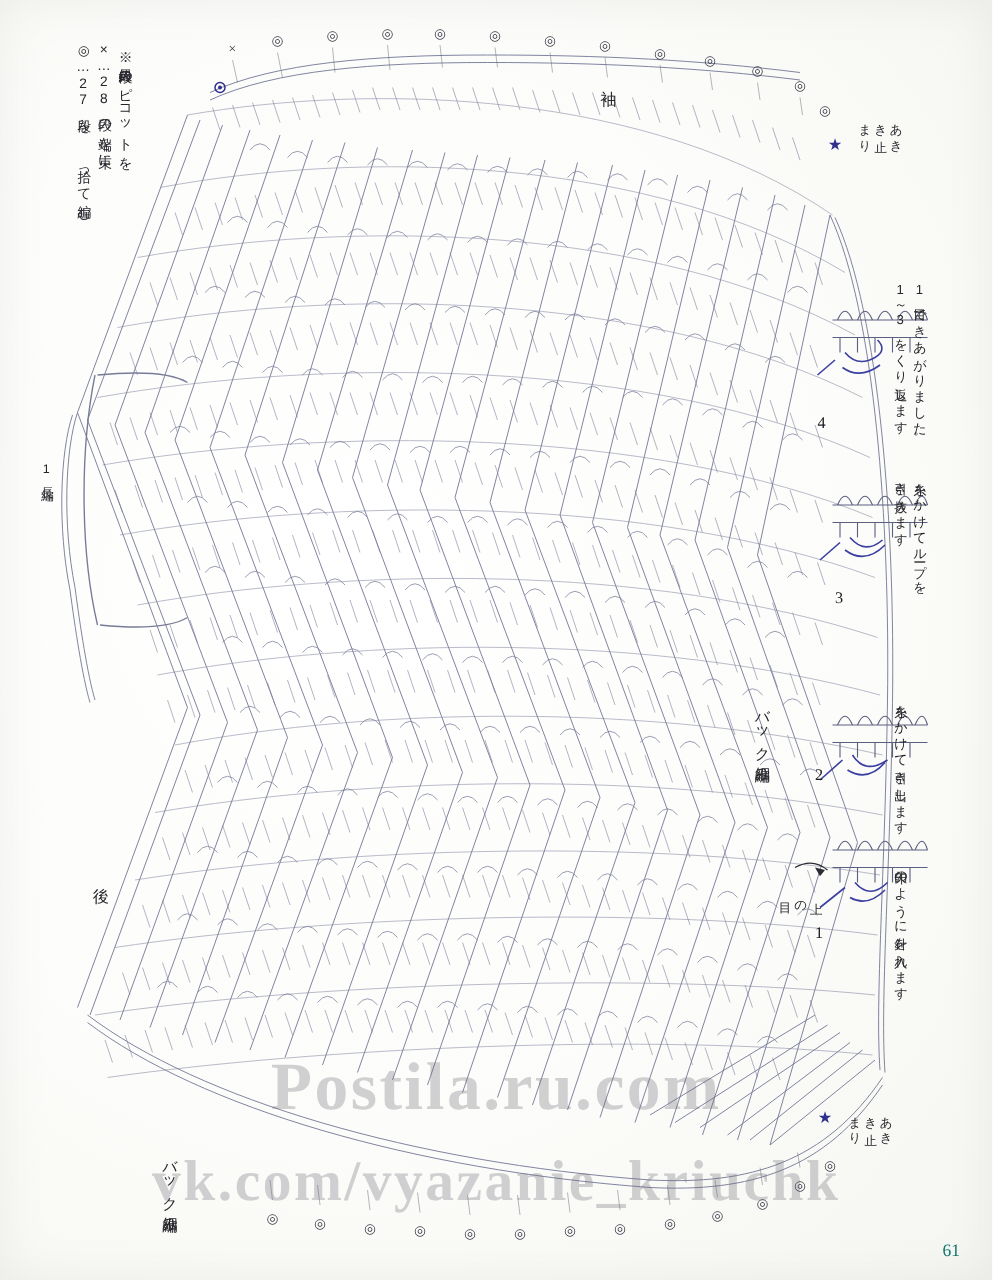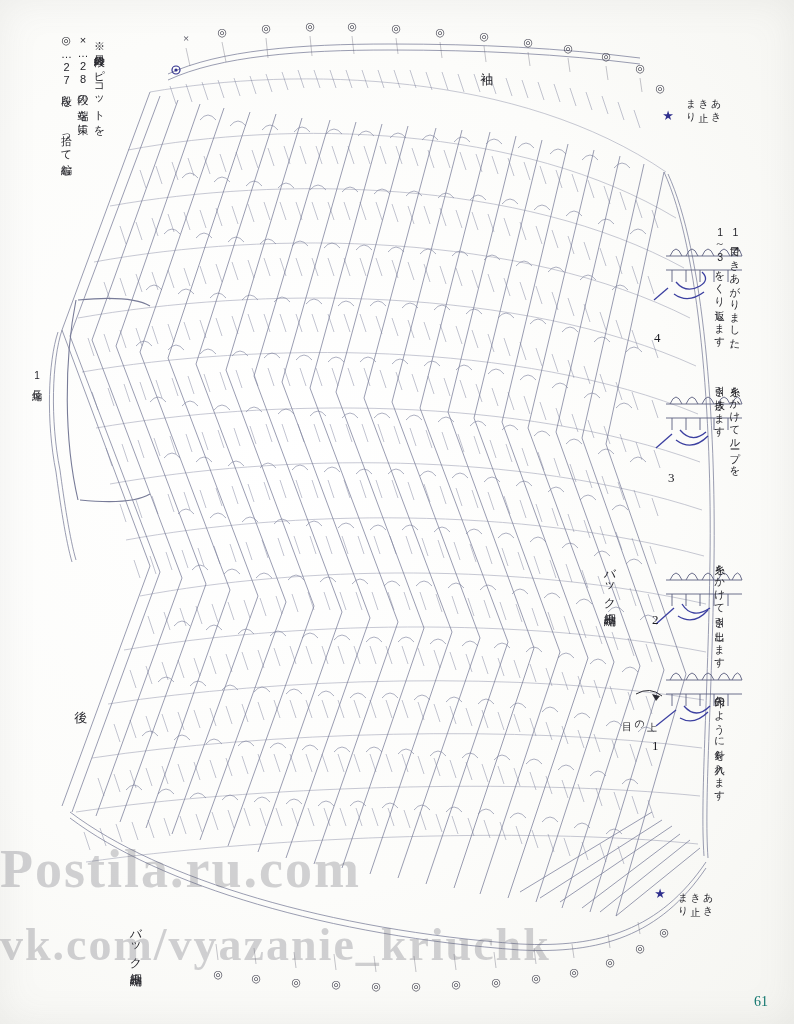--- a/index.html
+++ b/index.html
@@ -134,21 +134,21 @@
     font-size: 14px;
     color: #0f766e;
     font-family: "Liberation Serif", serif;
   }
 
   
   .wm {
     position: absolute;
     left: 0;
     width: 794px;
-    text-align: left;
+    text-align: center;
     color: rgba(105,105,115,0.30);
     font-family: "Liberation Serif", serif;
     font-weight: bold;
     letter-spacing: 2px;
     pointer-events: none;
     user-select: none;
   }
   #wm1 {
     top: 838px;
     font-size: 54px;

